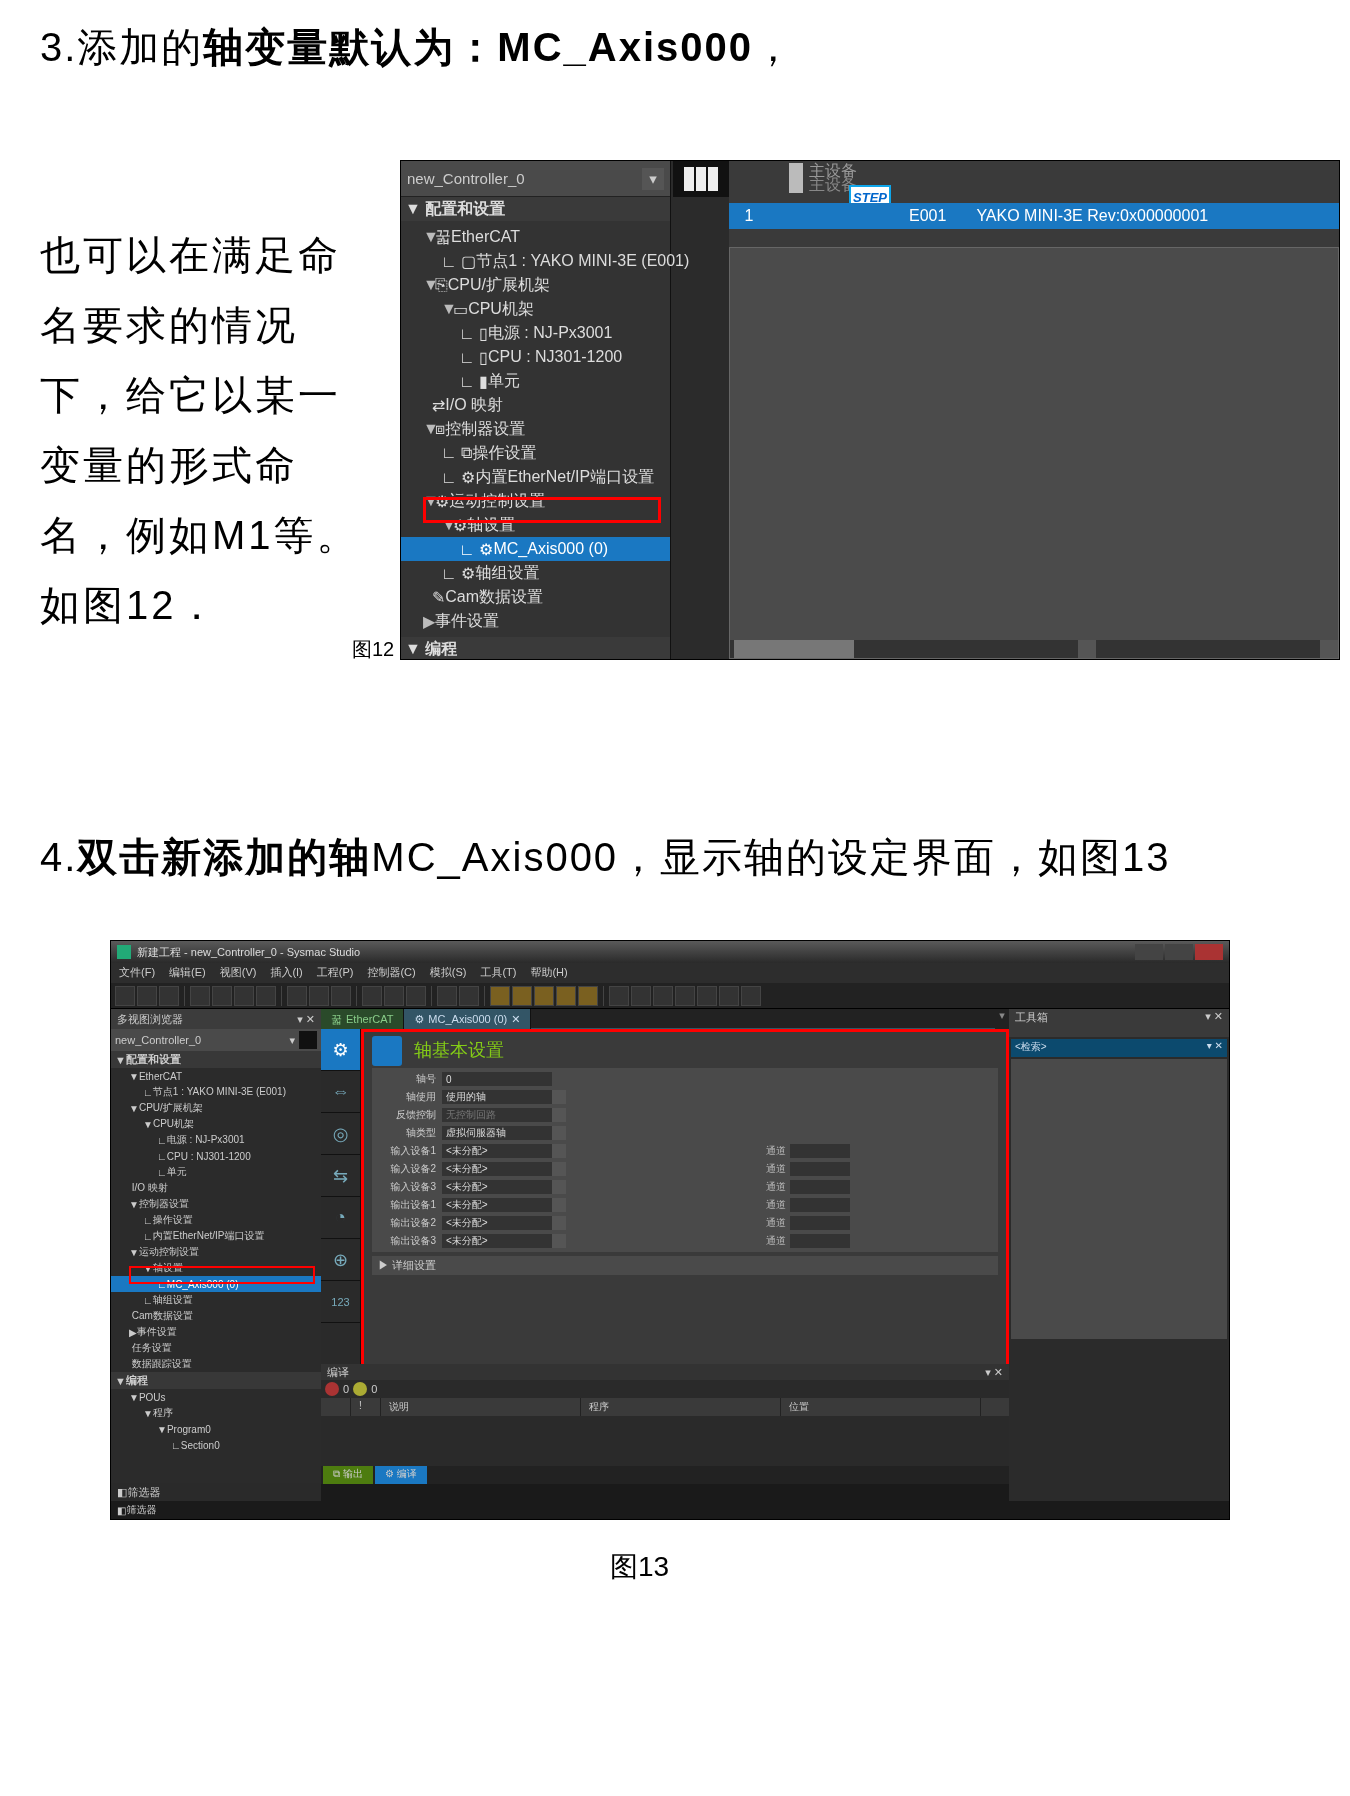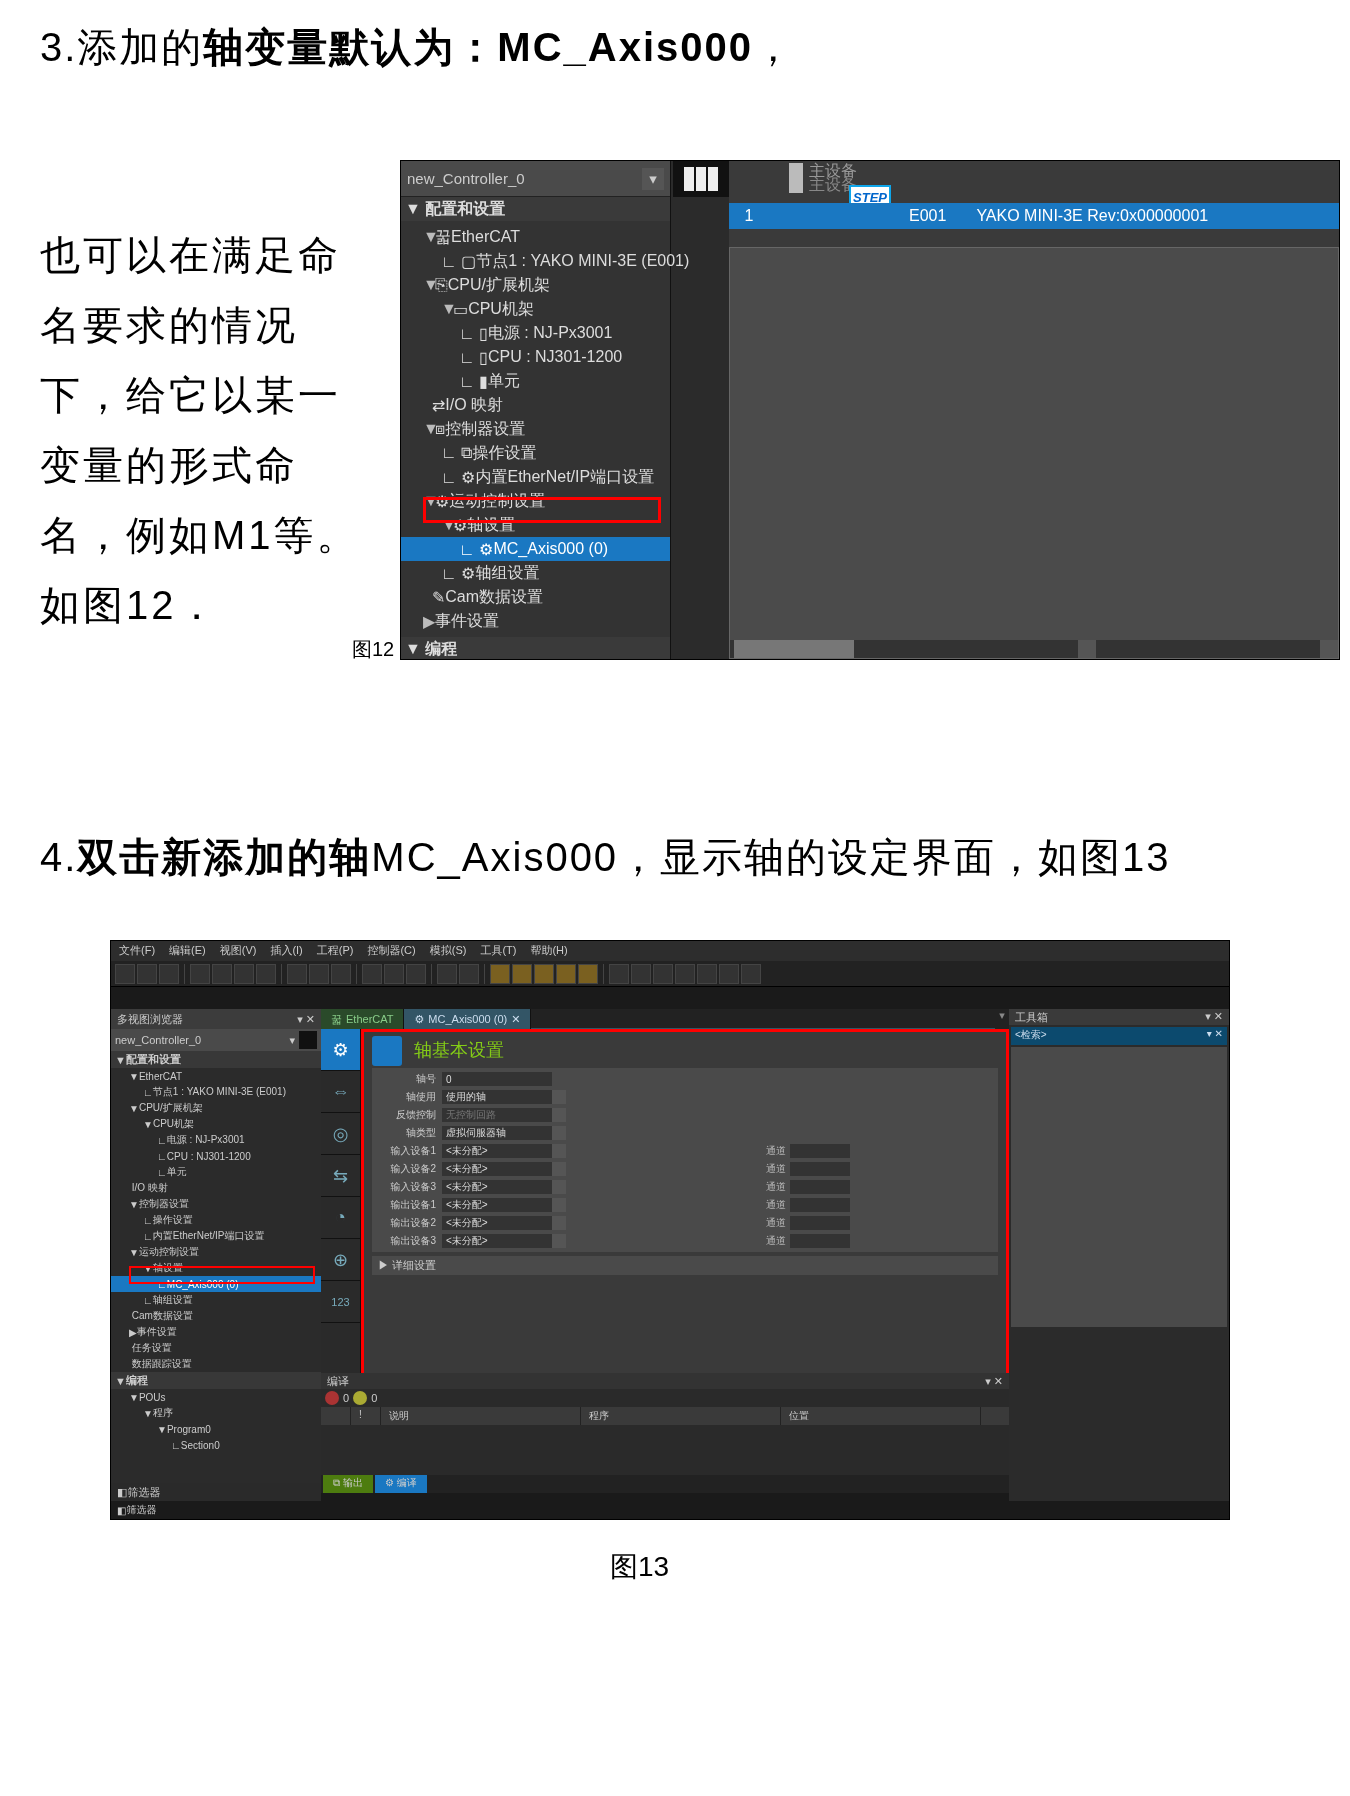--- a/index.html
+++ b/index.html
@@ -79,38 +79,38 @@
   .fig13 .prop-title{font-size:18px;color:#84cc16;padding:6px 0 2px 50px;}
   .fig13 .prop-title .ic{position:absolute;left:8px;top:4px;width:30px;height:30px;background:#1a78c2;border-radius:3px;}
   .fig13 .prop-grid{background:#4a4a4a;margin:4px 8px;padding:2px 0;}
   .fig13 .prow{display:flex;align-items:center;height:18px;font-size:10px;}
   .fig13 .prow .lbl{width:70px;text-align:right;padding-right:6px;color:#ccc;}
   .fig13 .prow .val{width:110px;background:#333;height:14px;padding:0 4px;color:#ddd;display:flex;align-items:center;}
   .fig13 .prow .dd{width:14px;height:14px;background:#555;}
   .fig13 .prow .ch-lbl{margin-left:200px;color:#bbb;}
   .fig13 .prow .ch-val{width:60px;background:#333;height:14px;margin-left:4px;}
   .fig13 .detail-row{background:#4a4a4a;margin:4px 8px 0 8px;padding:2px 6px;font-size:11px;}
-  .fig13 .compile{position:absolute;left:0;right:0;bottom:8px;height:120px;}
+  .fig13 .compile{position:absolute;left:0;right:0;bottom:17px;height:120px;}
   .fig13 .compile .chd{height:16px;background:#333;padding:1px 6px;display:flex;align-items:center;}
   .fig13 .compile .chd .x{margin-left:auto;}
   .fig13 .compile .tb2{height:18px;background:#2a2a2a;display:flex;align-items:center;gap:4px;padding:0 4px;}
   .fig13 .compile .tb2 span{width:14px;height:14px;background:#a33;border-radius:7px;}
   .fig13 .compile .tb2 span.y{background:#aa3;}
   .fig13 .compile .cols{height:18px;background:#3a3a3a;display:flex;}
   .fig13 .compile .cols div{flex:0 0 auto;padding:2px 8px;border-right:1px solid #222;font-size:10px;}
   .fig13 .compile .cols .c1{width:30px;}
   .fig13 .compile .cols .c2{width:30px;}
   .fig13 .compile .cols .c3{width:200px;}
   .fig13 .compile .cols .c4{width:200px;}
   .fig13 .compile .body2{background:#2a2a2a;height:50px;}
   .fig13 .compile .bottom-tabs{height:18px;background:#222;display:flex;gap:2px;padding:0 2px;}
   .fig13 .compile .bottom-tabs .bt{padding:1px 10px;background:#4d7c0f;font-size:10px;}
   .fig13 .compile .bottom-tabs .bt.active{background:#1a78c2;}
   .fig13 .right { position:absolute; right:0; top:0; width:220px; bottom:0; background:#2b2b2b;}
-  .fig13 .right .hdr{height:16px;background:#3a3a3a;padding:1px 6px;font-size:11px;display:flex;}
+  .fig13 .right .hdr{height:28px;background:#3a3a3a;padding:1px 6px;font-size:11px;display:flex;}
   .fig13 .right .hdr .x{margin-left:auto;}
   .fig13 .right .search{height:18px;background:#0c4a6e;margin:2px;padding:1px 4px;font-size:10px;color:#cde;display:flex;align-items:flex-start;}
   .fig13 .right .body3{background:#4a4a4a;height:280px;margin:0 2px;}
   .fig13 .status{position:absolute;left:0;right:0;bottom:0;height:18px;background:#1a1a1a;display:flex;align-items:center;padding:0 6px;font-size:10px;}
   .fig13 .filter-row{height:18px;background:#2a2a2a;padding:1px 6px;display:flex;align-items:center;}
 </style>
 </head>
 <body>
 
 <div class="doc-h3">
@@ -188,20 +188,29 @@
       <div class="scroll-x">
           <div class="thumb"></div>
           <div class="btn"></div>
           <div class="btn"></div>
         </div>
     </div>
   </div>
 </div>
 
 <div class="fig13">
+  <div class="title-bar">
+    <span style="width:14px;height:14px;background:#2a7;margin-right:6px;"></span>
+    <span>新建工程 - new_Controller_0 - Sysmac Studio</span>
+    <div class="wbtns">
+      <span></span>
+      <span></span>
+      <span class="close"></span>
+    </div>
+  </div>
   <div class="menu-bar">
     <span>文件(F)</span>
     <span>编辑(E)</span>
     <span>视图(V)</span>
     <span>插入(I)</span>
     <span>工程(P)</span>
     <span>控制器(C)</span>
     <span>模拟(S)</span>
     <span>工具(T)</span>
     <span>帮助(H)</span>

